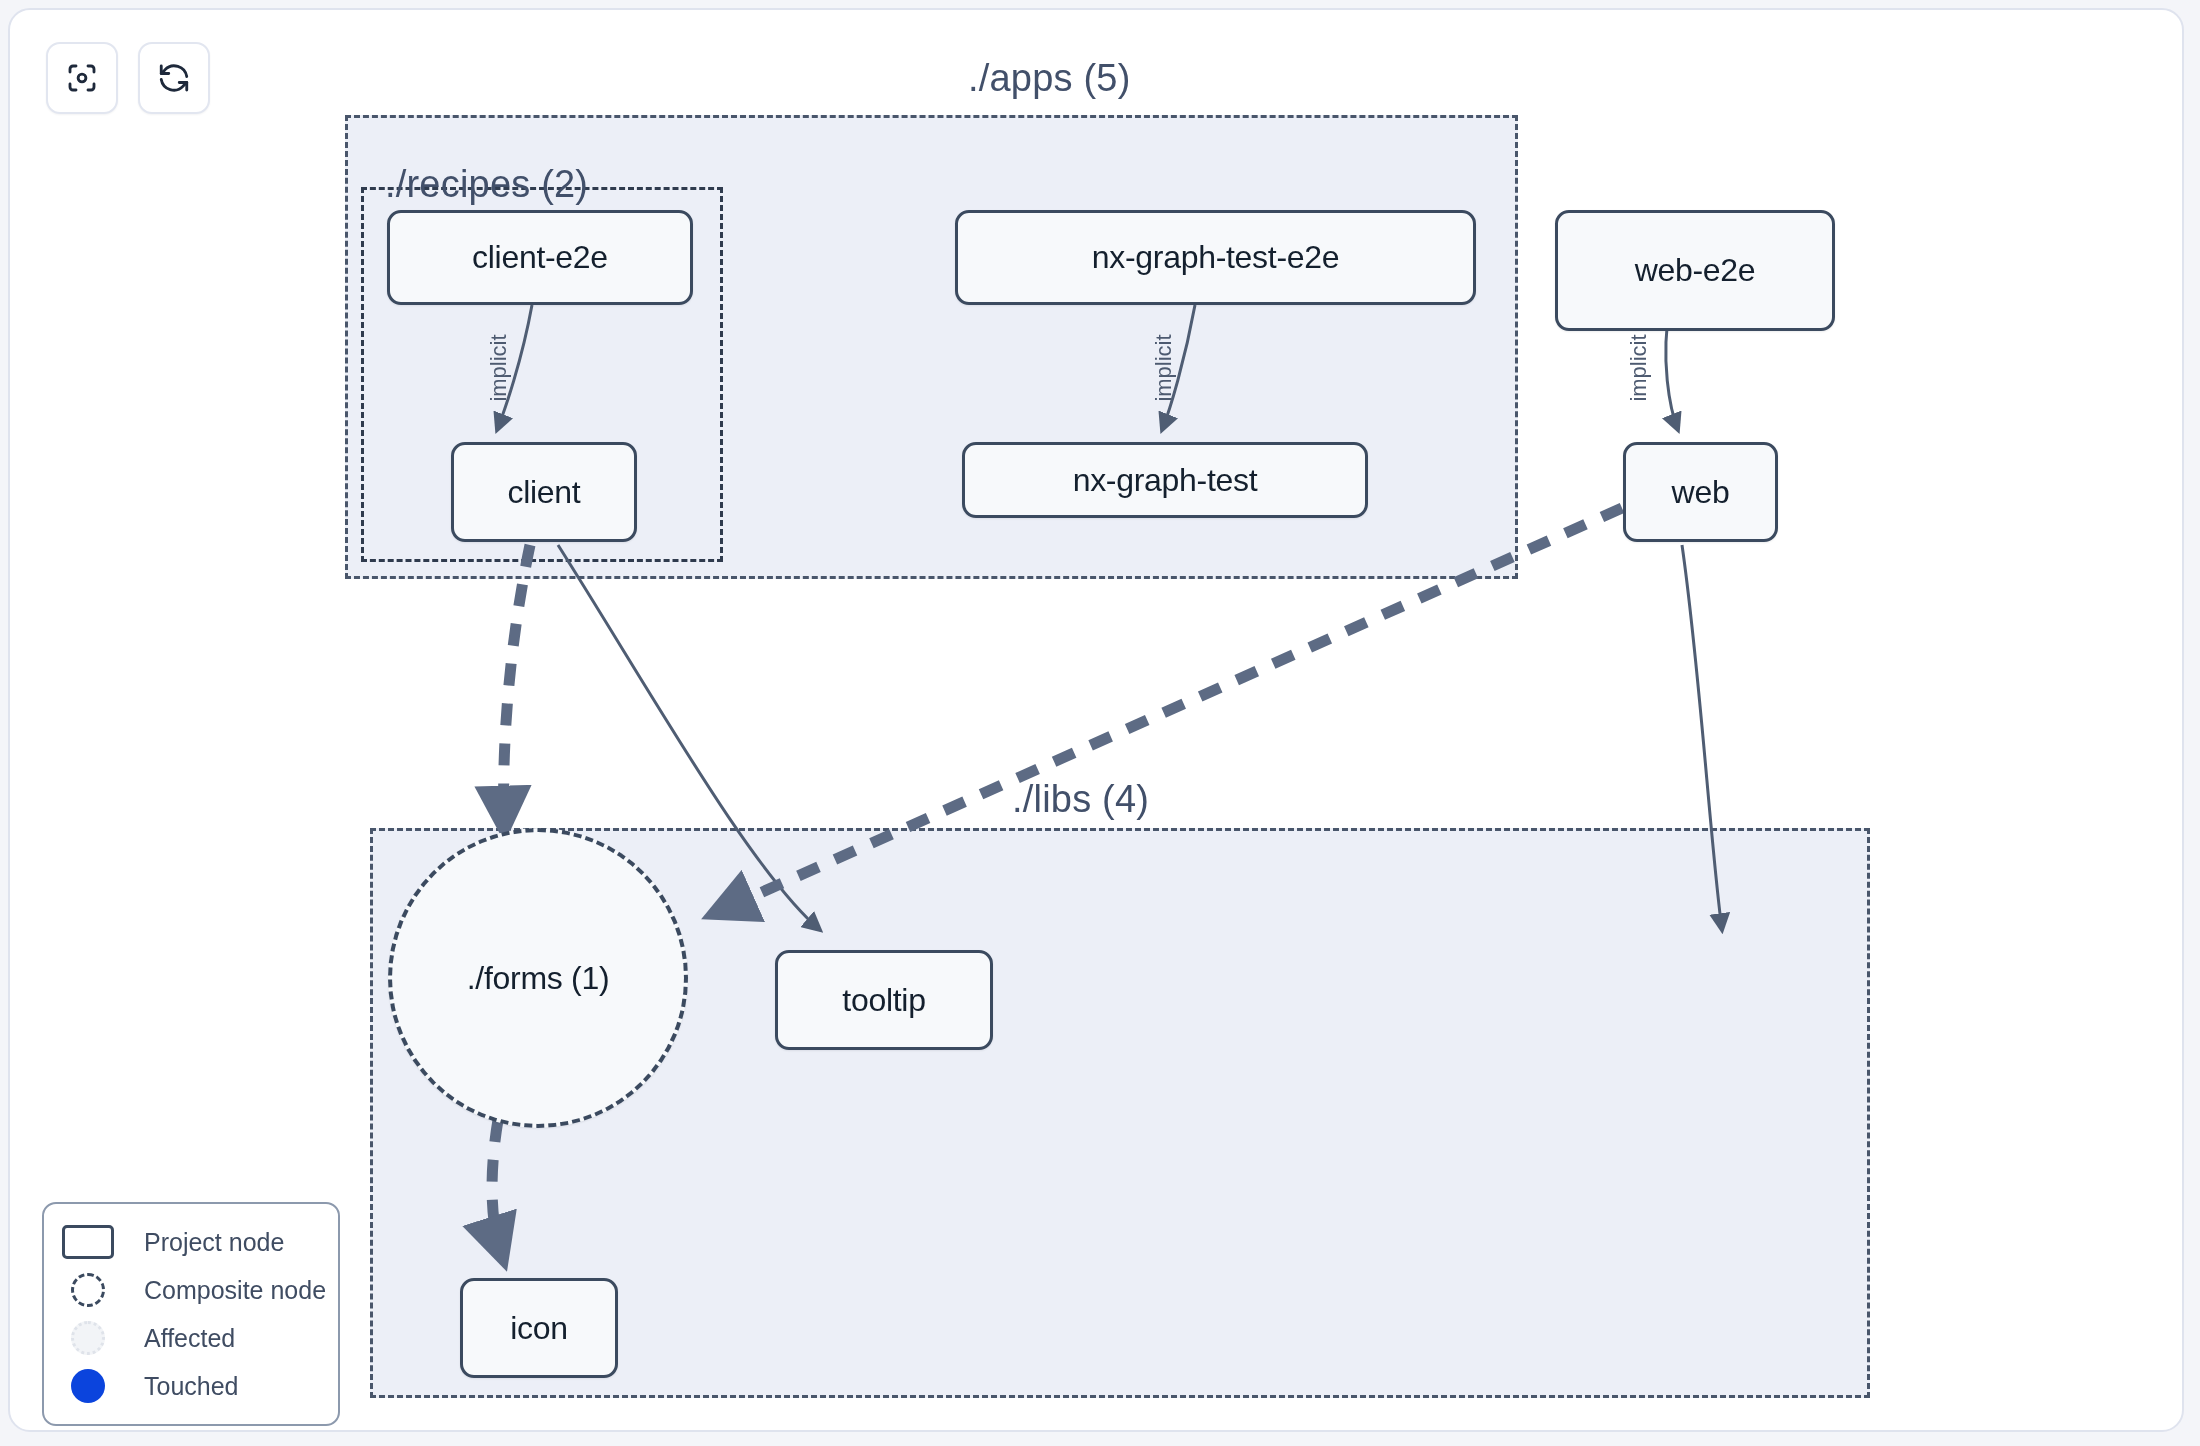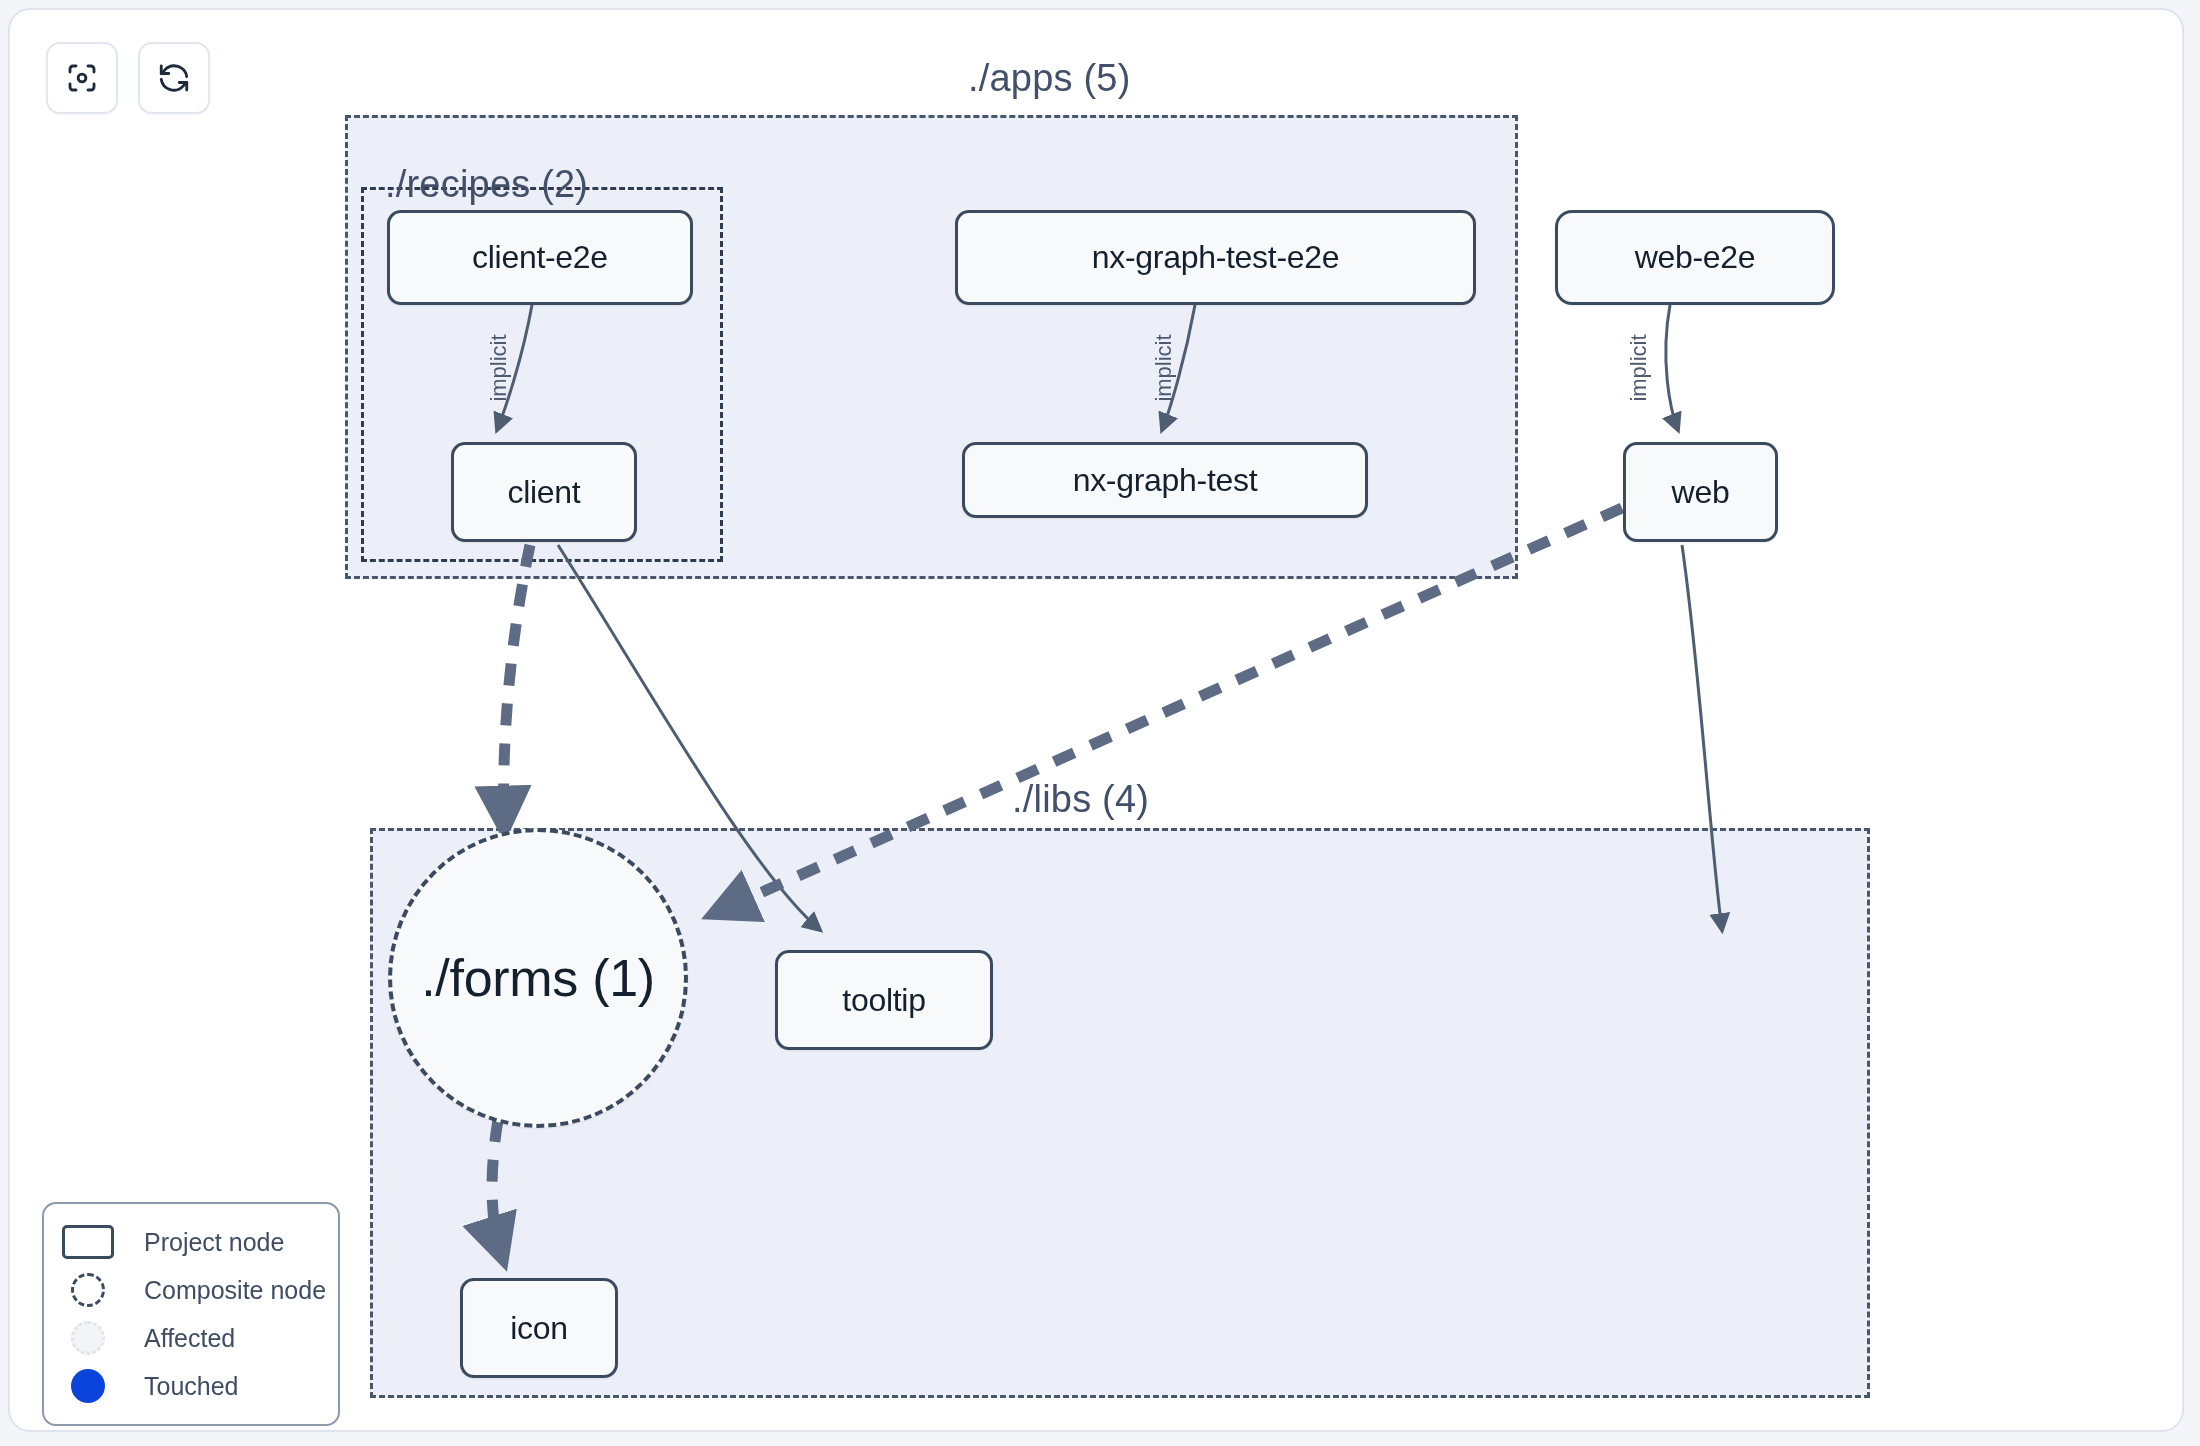--- a/index.html
+++ b/index.html
@@ -99,21 +99,21 @@
     font-size: 32px;
     color: #14202e;
     white-space: nowrap;
     letter-spacing: -0.3px;
   }
   .node.composite {
     border: 4px dashed #3b4a5f;
     border-radius: 50%;
     background: #f7f9fb;
   }
-  .node.composite .node-label { font-size: 52px; }
+  .node.composite .node-label { font-size: 32px; }
 
   
   .edge-label {
     position: absolute;
     font-size: 22px;
     color: #4d5a70;
     z-index: 25;
     transform-origin: center center;
     white-space: nowrap;
     pointer-events: none;
@@ -248,21 +248,21 @@
     <div class="edge-label" style="left:1595px; top:345px; transform: rotate(-90deg);">implicit</div>
 
     <div class="node" style="left:377px; top:200px; width:306px; height:95px;">
       <span class="node-label">client-e2e</span>
     </div>
 
     <div class="node" style="left:945px; top:200px; width:521px; height:95px;">
       <span class="node-label">nx-graph-test-e2e</span>
     </div>
 
-    <div class="node" style="left:1545px; top:200px; width:280px; height:95px;border-radius:17px;">
+    <div class="node" style="left:1545px; top:200px; width:280px; height:121px;">
       <span class="node-label">web-e2e</span>
     </div>
 
     <div class="node" style="left:441px; top:432px; width:186px; height:100px;">
       <span class="node-label">client</span>
     </div>
 
     <div class="node" style="left:952px; top:432px; width:406px; height:76px;">
       <span class="node-label">nx-graph-test</span>
     </div>

